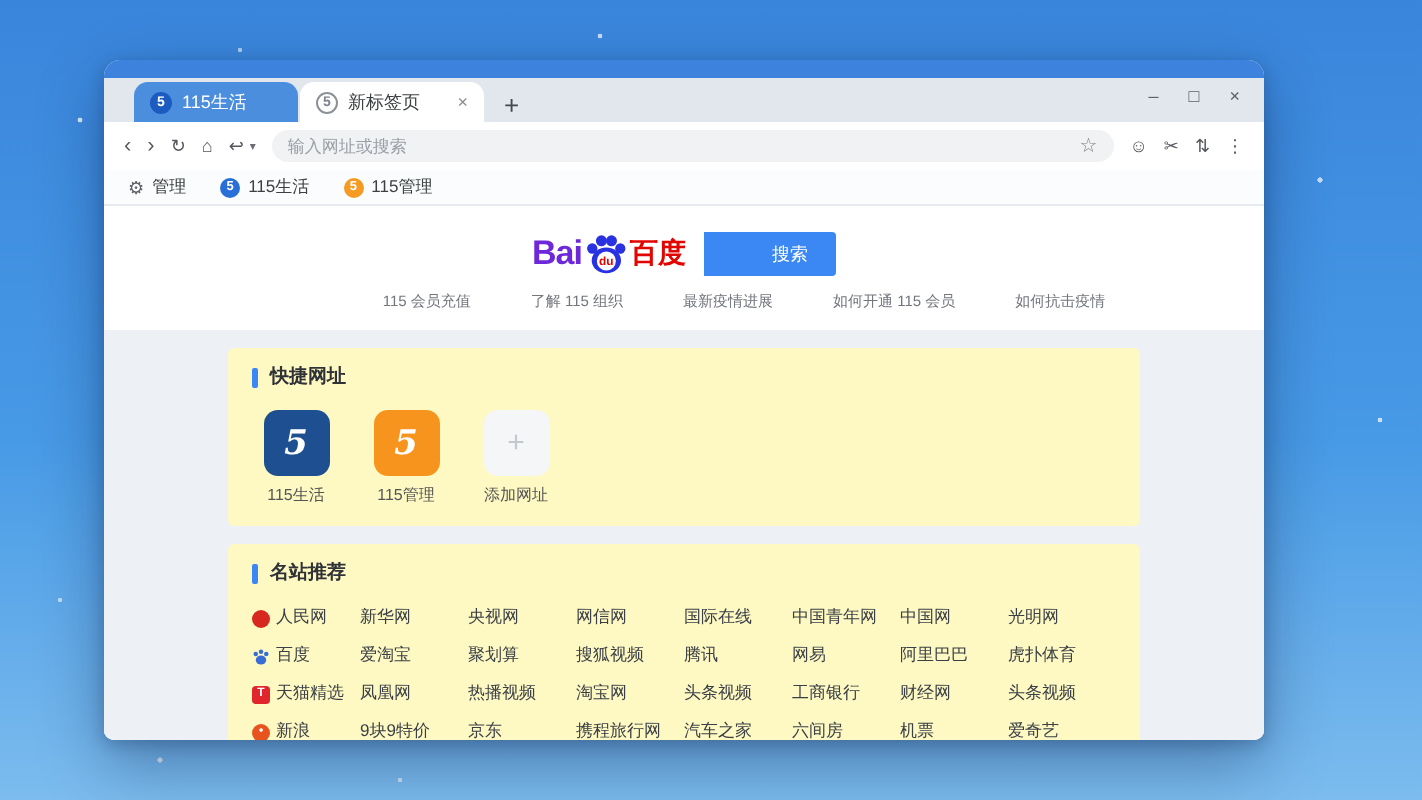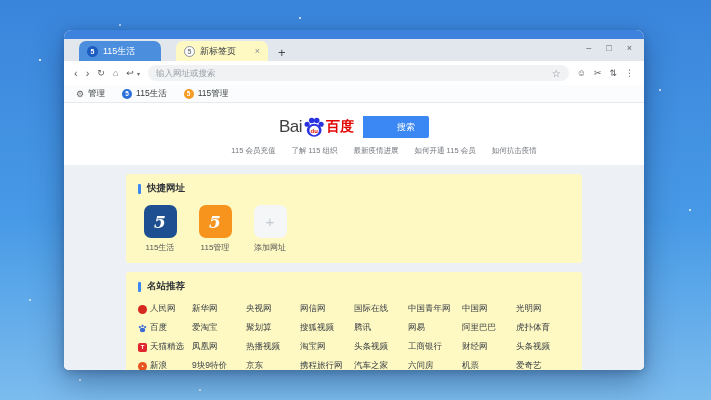--- a/index.html
+++ b/index.html
@@ -13,30 +13,30 @@
       radial-gradient(circle 2px at 520px 40px, rgba(255,255,255,.6) 0 1px, transparent 1.2px),
       radial-gradient(circle 2px at 660px 90px, rgba(255,255,255,.7) 0 1.2px, transparent 1.4px),
       radial-gradient(circle 2px at 30px 300px, rgba(255,255,255,.6) 0 1px, transparent 1.2px),
       radial-gradient(circle 2px at 80px 380px, rgba(255,255,255,.7) 0 1.2px, transparent 1.4px),
       radial-gradient(circle 2px at 620px 330px,rgba(255,255,255,.6) 0 1px, transparent 1.2px),
       radial-gradient(circle 2px at 690px 210px,rgba(255,255,255,.7) 0 1.1px, transparent 1.3px),
       radial-gradient(circle 2px at 200px 390px,rgba(255,255,255,.6) 0 1px, transparent 1.2px),
       linear-gradient(180deg, #3a85dc 0%, #479ae6 55%, #7cbcee 100%);
   }
   .window {
-    position:absolute; left:64px; top:30px; width:580px; height:340px;
+    position:absolute; left:52px; top:30px; width:580px; height:340px;
     border-radius:8px 8px 5px 5px; overflow:hidden;
     box-shadow:0 12px 32px rgba(10,30,70,.38), 0 2px 8px rgba(10,30,70,.25);
     display:flex; flex-direction:column; background:#fff;
   }
   .titlebar { height:9px; flex:none; background:#3d82dc; }
   .tabstrip { height:22px; flex:none; background:#e2e7ed; display:flex; align-items:flex-end; padding-left:15px; position:relative; }
   .tab { height:20px; display:flex; align-items:center; gap:5px; padding:0 8px; border-radius:7px 7px 0 0; font-size:9px; cursor:default; }
   .tab.pinned { background:#4b8ede; color:#fff; width:82px; }
-  .tab.active { background:#fef9c3; color:#3d4043; width:92px; margin-left:15px; }
+  .tab.active { background:#ffffff; color:#3d4043; width:92px; margin-left:1px; }
   .tab-badge { width:11px; height:11px; border-radius:50%; display:flex; align-items:center; justify-content:center; font-size:7px; font-weight:bold; flex:none; }
   .tab.pinned .tab-badge { background:#1c5bbf; color:#fff; }
   .tab.active .tab-badge { background:#fff; border:1px solid #8d9299; color:#7d838b; }
   .tab-label { white-space:nowrap; overflow:hidden; }
   .tab-close { margin-left:auto; color:#8a8f96; font-size:9px; }
   .newtab-btn { margin-left:10px; margin-bottom:2px; font-size:13px; color:#45494f; line-height:1; }
   .win-controls { position:absolute; right:12px; top:4px; display:flex; gap:15px; color:#5f6368; font-size:9px; }
   .win-controls span { cursor:default; }
 
   .toolbar { height:24px; flex:none; background:#fff; display:flex; align-items:center; gap:8px; padding:0 10px; }
@@ -50,27 +50,27 @@
 
   .bookmarkbar { height:18px; flex:none; background:#fbfcfd; border-bottom:1px solid #e6e9ed; display:flex; align-items:center; gap:17px; padding:0 12px; font-size:8.5px; color:#3c4043; }
   .bm { display:flex; align-items:center; gap:4px; }
   .bm-ic { font-size:9px; color:#5f6368; }
   .bm-badge { width:10px; height:10px; border-radius:50%; color:#fff; font-size:6.5px; font-weight:bold; display:flex; align-items:center; justify-content:center; flex:none; }
 
   .page { flex:1; display:flex; flex-direction:column; min-height:0; background:#fff; }
   .search-sec { flex:none; padding:13px 0 9px; background:#fff; }
   .search-row { display:flex; align-items:center; justify-content:center; gap:9px; }
   .logo { display:flex; align-items:center; gap:1px; }
-  .logo-bai { color:#404040; font-weight:normal; font-size:17px; letter-spacing:-.5px; }
+  .logo-bai { color:#6d28d9; font-weight:bold; font-size:17px; letter-spacing:-.5px; }
   .logo-cn { color:#e10602; font-weight:bold; font-size:14px; }
   .search-box { display:flex; }
   .search-input { width:170px; height:22px; border:1px solid #c9ced4; border-right:none; padding:0 7px; font-size:8.5px; color:#333; outline:none; font-family:inherit; }
   .search-input::placeholder { color:#b4b8be; }
   .search-btn { width:66px; height:22px; border:none; background:#3b87f3; color:#fff; font-size:9px; border-radius:0 2px 2px 0; font-family:inherit;padding-left:20px; }
-  .hot-links { display:flex; gap:16px; justify-content:center; margin:8px 0 0 60px; font-size:7.5px; color:#72767d; }
+  .hot-links { display:flex; gap:30px; justify-content:center; margin:8px 0 0 60px; font-size:7.5px; color:#72767d; }
 
   .content { flex:1; background:#edf1f6; padding-top:9px; min-height:0; }
   .card { width:456px; margin:0 auto; background:#fef9c3; border-radius:3px; padding:8px 12px 10px; }
   .card + .card { margin-top:9px; }
   .card-head { display:flex; align-items:center; gap:6px; font-size:9.5px; font-weight:bold; color:#2f3338; }
   .head-bar { width:3px; height:10px; background:#3b87f3; border-radius:1px; }
   .tiles { display:flex; gap:15px; margin:10px 0 0 2px; }
   .tile { display:flex; flex-direction:column; align-items:center; gap:4px; font-size:8px; color:#555; width:40px; }
   .tile-box { width:33px; height:33px; border-radius:7px; display:flex; align-items:center; justify-content:center; font-size:17px; font-weight:bold; font-style:italic; font-family:"DejaVu Serif", serif; color:#fff; }
   .tile-box.add { font-family:"Liberation Sans", sans-serif; font-style:normal; font-weight:normal; font-size:15px; }

